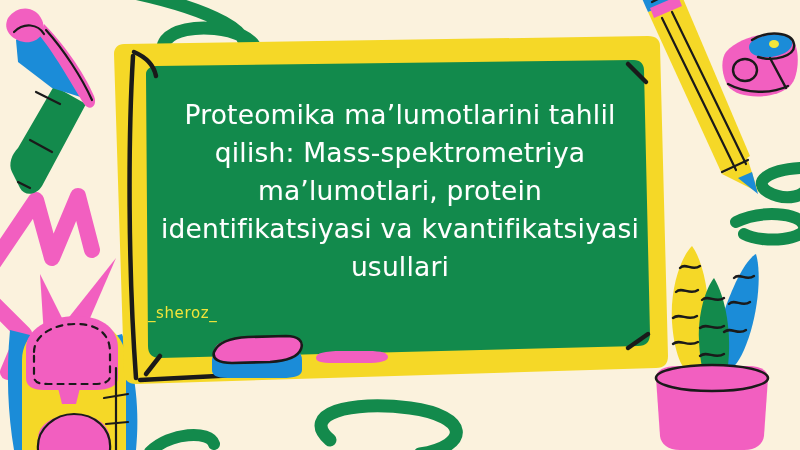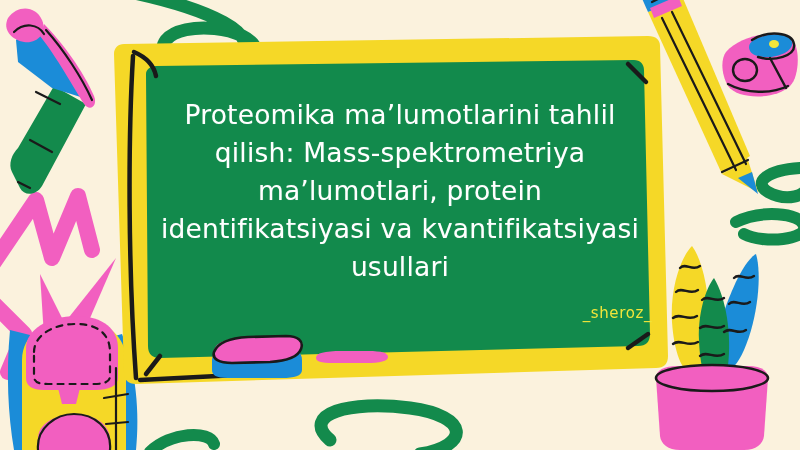--- a/index.html
+++ b/index.html
@@ -44,21 +44,21 @@
     font-weight: 400;
     letter-spacing: 0.2px;
     white-space: pre-line;
     text-shadow: 0 0 1px rgba(255,255,255,0.25);
   }
   #author-block {
     position: absolute;
     left: 148px;
     top: 303px;
     width: 504px;
-    text-align: right;
+    text-align: left;
     color: #f2e53a;
     font-family: "DejaVu Sans", sans-serif;
     font-size: 15px;
     line-height: 20px;
     letter-spacing: 0.6px;
   }
 </style>
 </head>
 <body>
 

